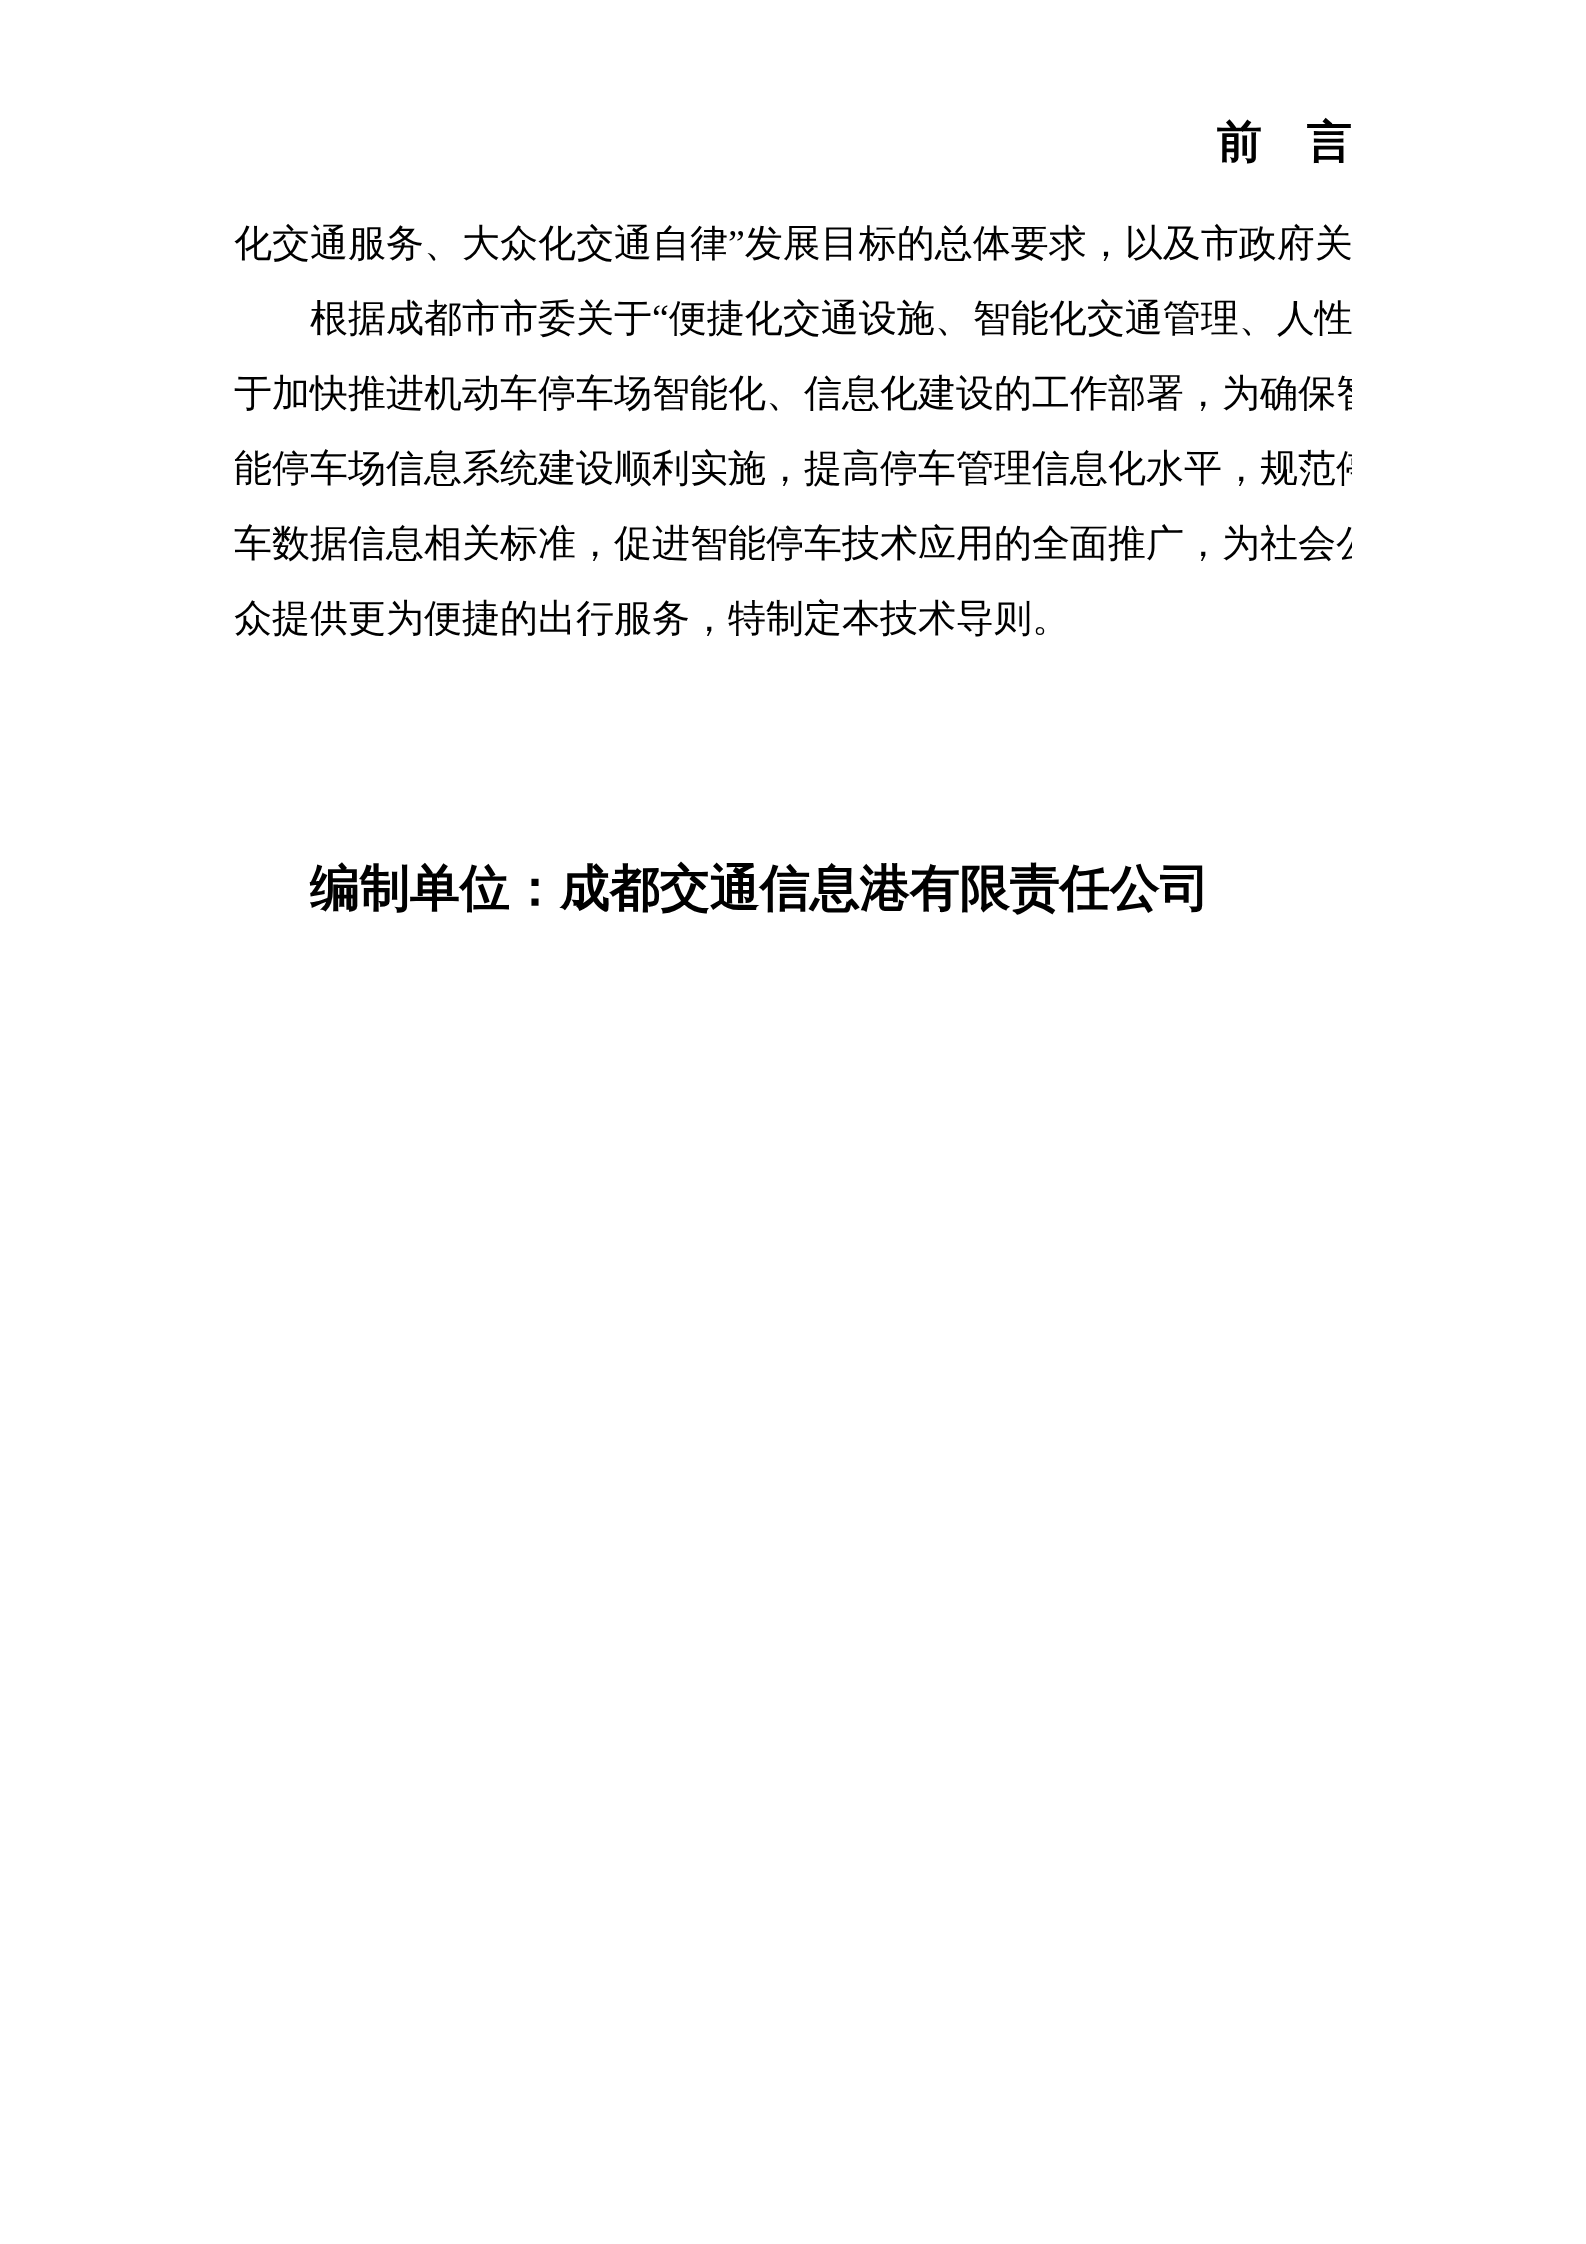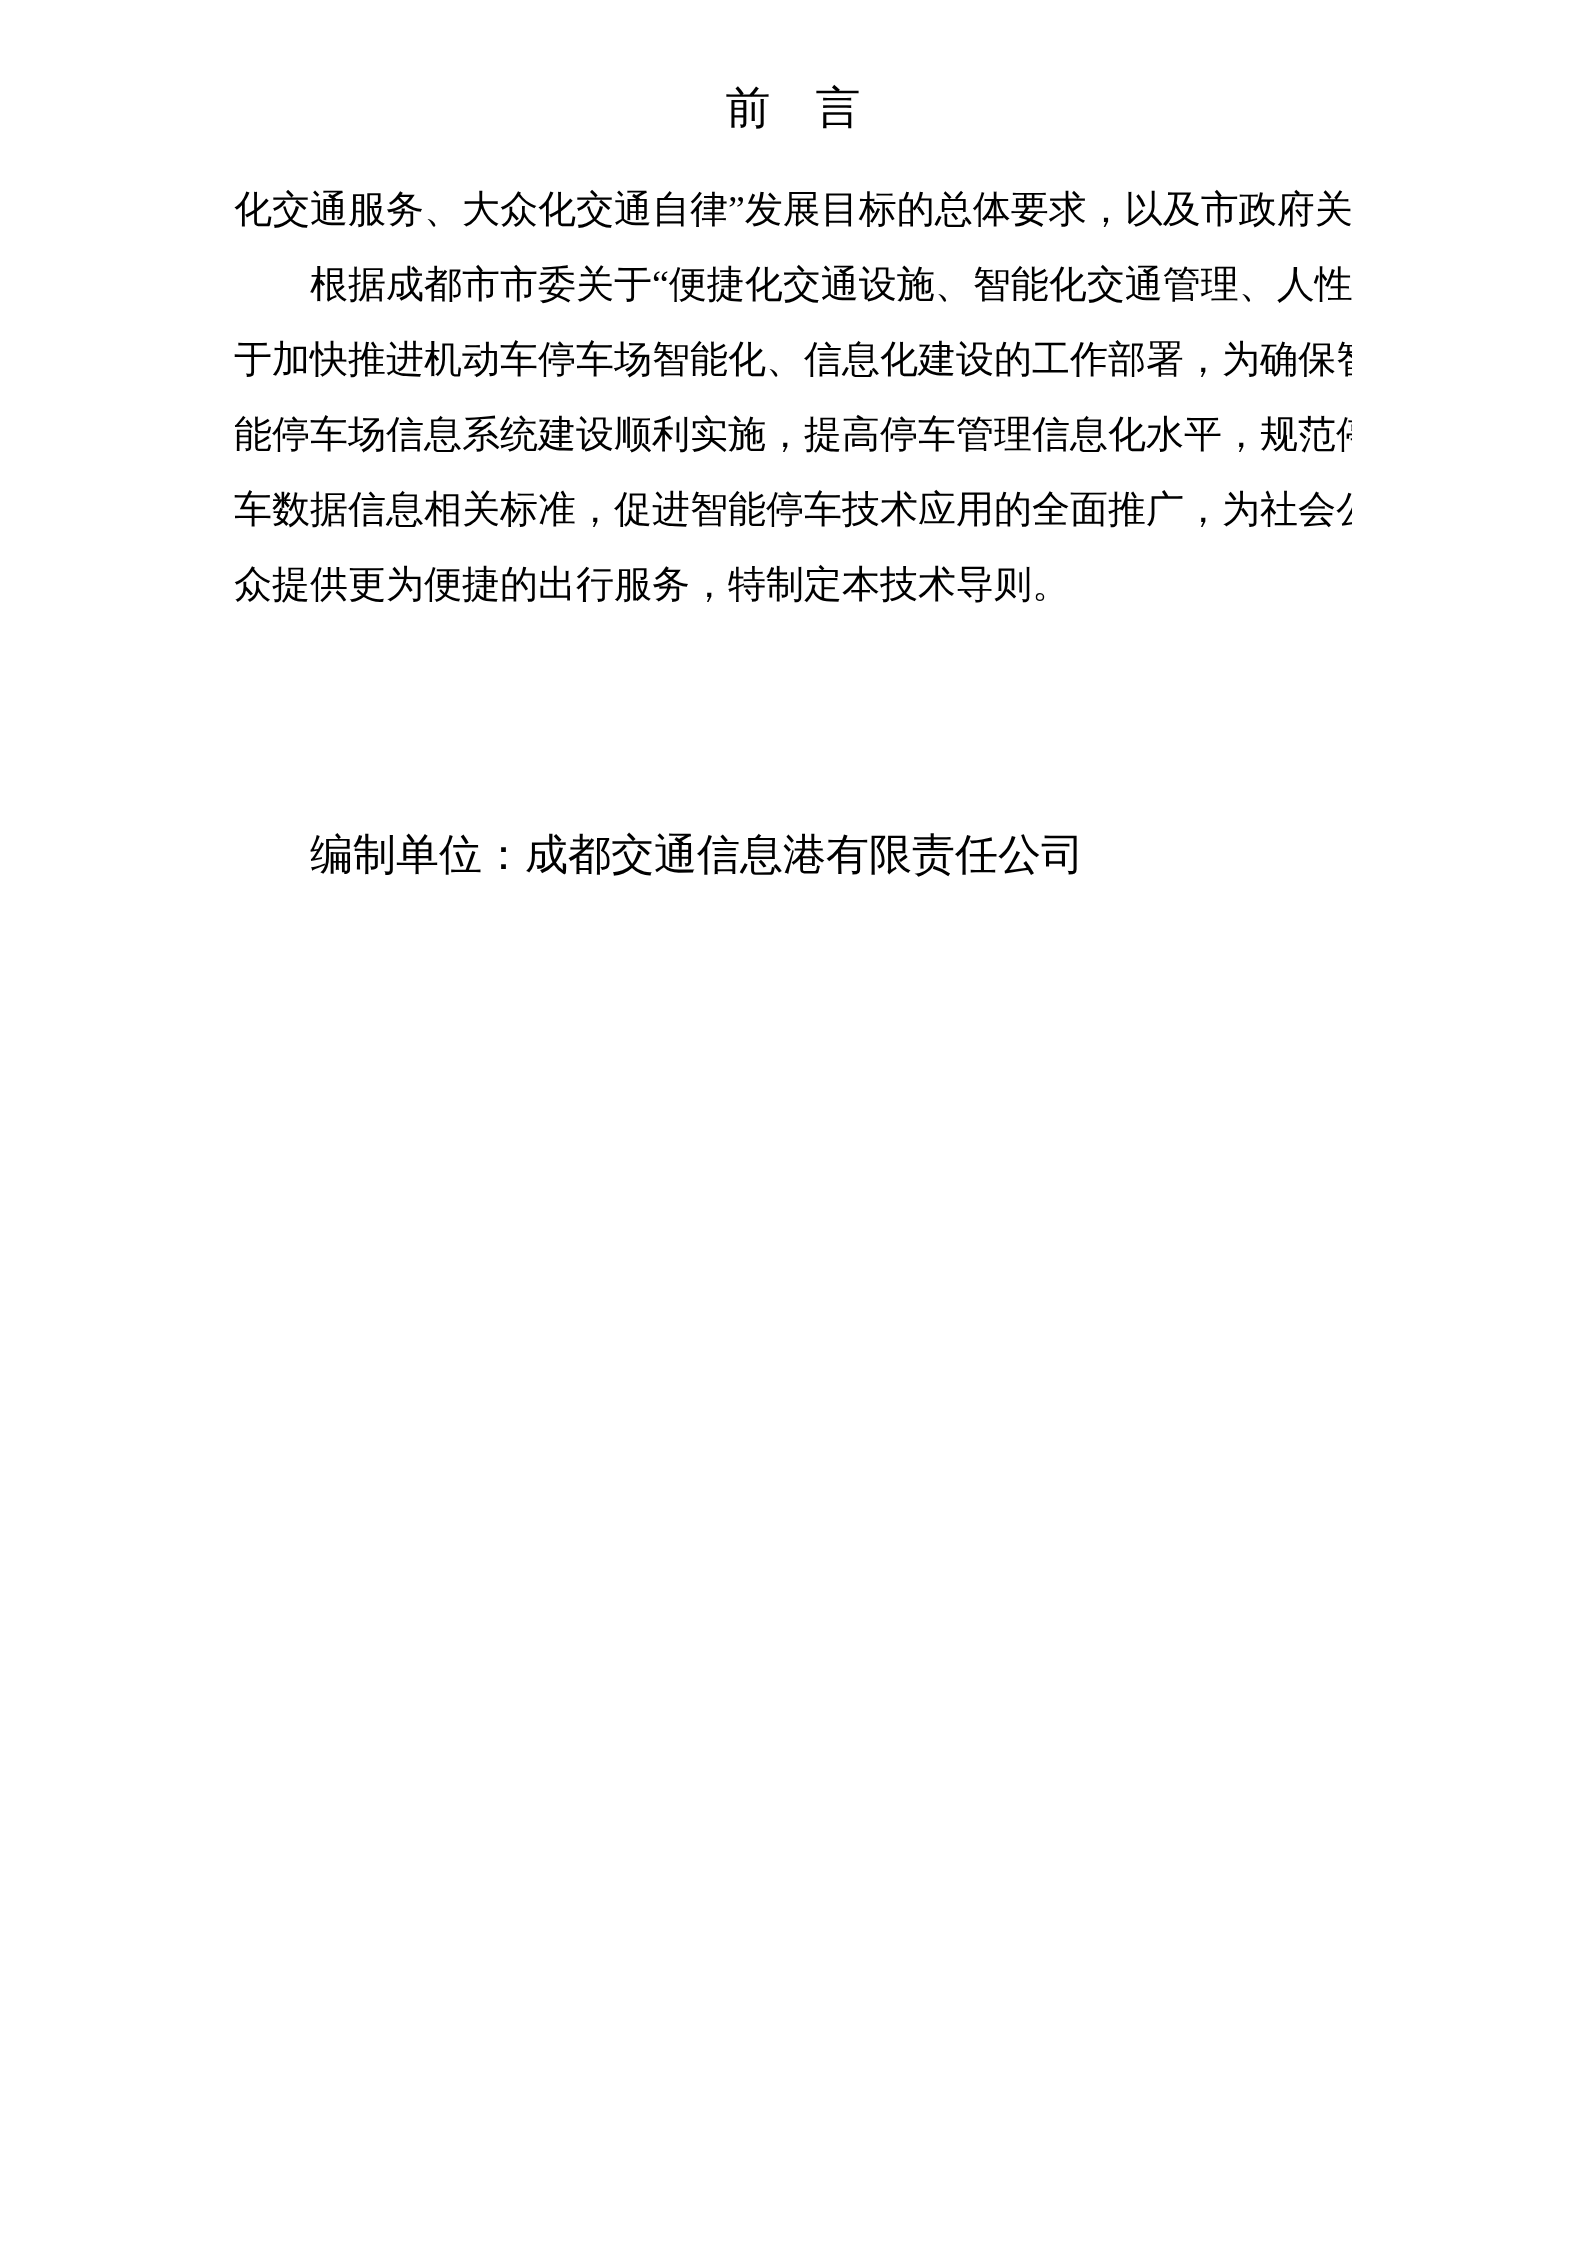--- a/index.html
+++ b/index.html
@@ -25,25 +25,25 @@
     padding-top: 115px;
     padding-bottom: 8px;
     border-bottom: 5px solid #000000;
     text-align: right;
     font-size: 30px;
     line-height: 34px;
     letter-spacing: 1px;
     white-space: nowrap;
   }
   .doc-title {
-    margin-top: 84px;
-    text-align: center;
+    margin-top: 118px;
+    text-align: right;
     font-size: 45px;
     line-height: 48px;
-    font-weight: normal;
+    font-weight: bold;
     white-space: pre;
   }
   .body-paragraph {
     margin-top: 40px;
     font-size: 38px;
     line-height: 75px;
   }
   .para-line {
     text-align: justify;
     text-align-last: justify;
@@ -54,23 +54,24 @@
   .para-line.indent {
     padding-left: 76px;
   }
   .para-line.last {
     text-align: left;
     text-align-last: left;
   }
   .credit-line {
     margin-top: 195px;
     padding-left: 76px;
-    font-size: 43px;
+    font-size: 50px;
     line-height: 75px;
     white-space: nowrap;
+    font-weight: bold;
   }
 </style>
 </head>
 <body>
 
 <div class="page">
   <div class="content">
 
 
     <div class="doc-title">前　言</div>

